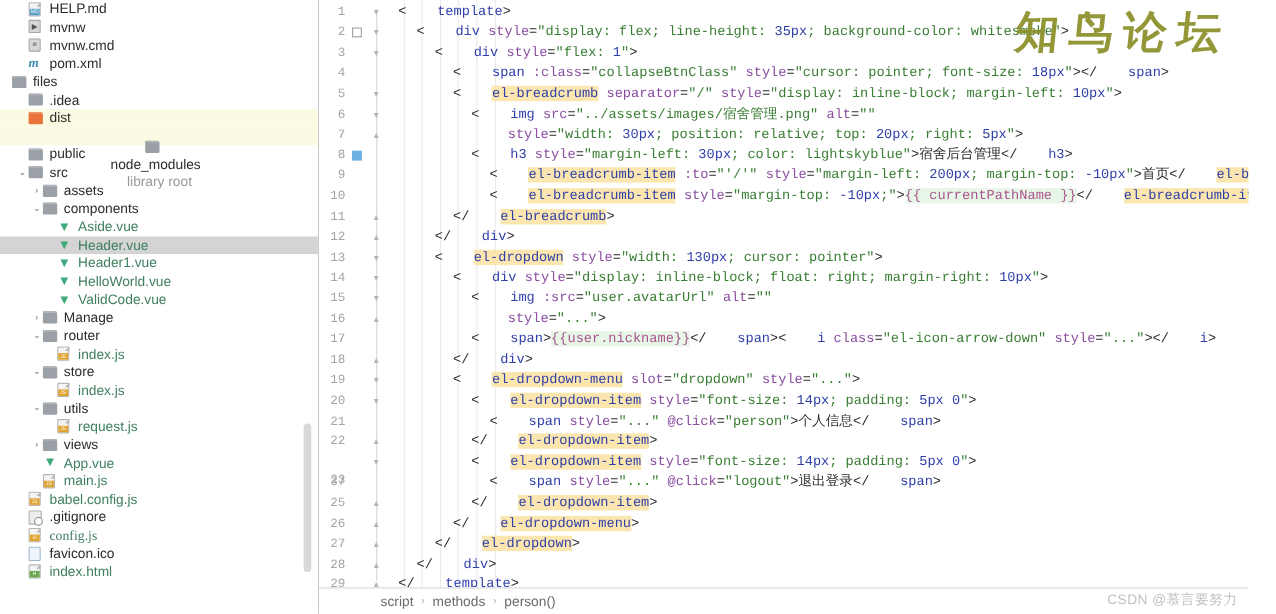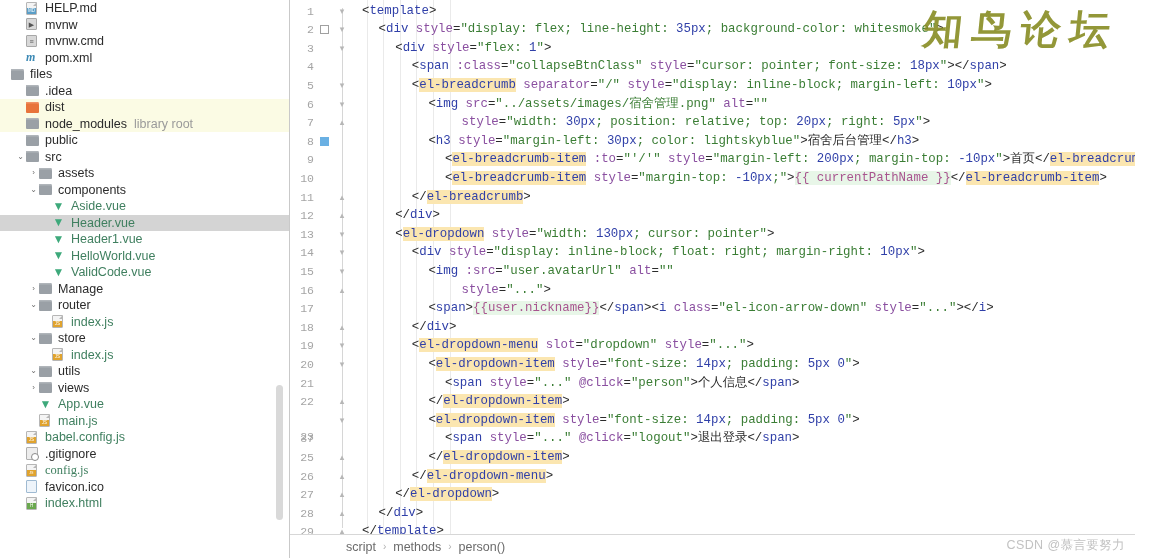--- a/index.html
+++ b/index.html
@@ -108,21 +108,21 @@
   #code{
     position:absolute; left:64px; top:0; right:0; height:534px;
     font-family:"Liberation Mono", monospace;
     font-size:12.4px;
     white-space:pre;
   }
   .cl{ position:absolute; left:0; height:18.6px; line-height:18.6px; }
   .ind{ position:absolute; top:0; bottom:0; width:1px; background:#eaeaea; }
 
   
-  .t-tag   { color:#2f3fa8; }
+  .t-tag   { color:#2f3fa8;margin-left:28px; }
   .t-attr  { color:#8a4fa0; }
   .t-val   { color:#3a7d34; }
   .t-punc  { color:#2b2b2b; }
   .t-num   { color:#2f3fa8; }
   .t-txt   { color:#2b2b2b; }
   .t-mus   { color:#a8558f; background:#e8f6e8; }
   .hl-comp { background:#fbe6b0; }
 
   
   #statusbar{
@@ -200,21 +200,21 @@
           </span>
           <span class="label n-dark">.idea</span>
         </div>
         <div class="row excluded" style="padding-left: 15px;">
           <span class="arrow blank"></span>
           <span class="ico">
             <span class="ic-folder orange"></span>
           </span>
           <span class="label n-dark">dist</span>
         </div>
-        <div class="row excluded" style="padding-left: 15px;">
+        <div class="row excluded" style=" flex-direction: column;">
           <span class="arrow blank"></span>
           <span class="ico">
             <span class="ic-folder"></span>
           </span>
           <span class="label n-dark">node_modules</span>
           <span class="sub">library root</span>
         </div>
         <div class="row" style="padding-left: 15px;">
           <span class="arrow blank"></span>
           <span class="ico">
@@ -316,20 +316,29 @@
             </span>
           </span>
           <span class="label n-green">index.js</span>
         </div>
         <div class="row" style="padding-left: 28px;">
           <span class="arrow">⌄</span>
           <span class="ico">
             <span class="ic-folder"></span>
           </span>
           <span class="label n-dark">utils</span>
+        </div>
+        <div class="row" style="padding-left: 41px;">
+          <span class="arrow blank"></span>
+          <span class="ico">
+            <span class="ic-file ic-js">
+              <span class="bdg">JS</span>
+            </span>
+          </span>
+          <span class="label n-green">request.js</span>
         </div>
         <div class="row" style="padding-left: 28px;">
           <span class="arrow">›</span>
           <span class="ico">
             <span class="ic-folder"></span>
           </span>
           <span class="label n-dark">views</span>
         </div>
         <div class="row" style="padding-left: 28px;">
           <span class="arrow blank"></span>

